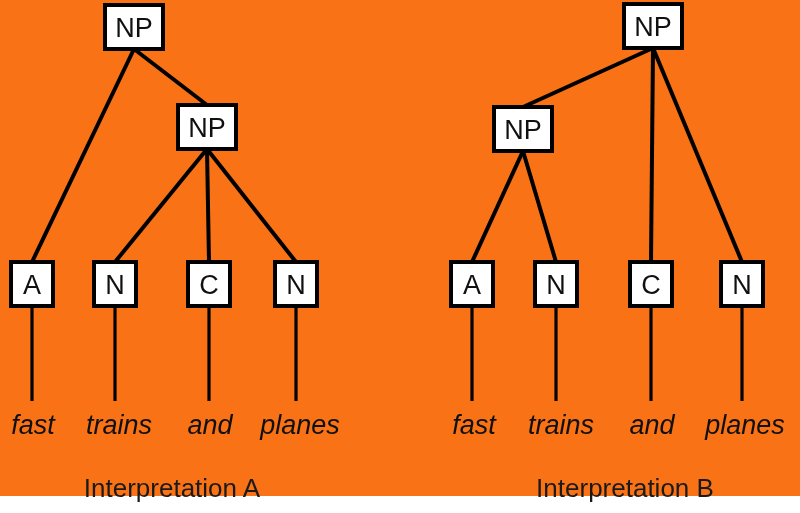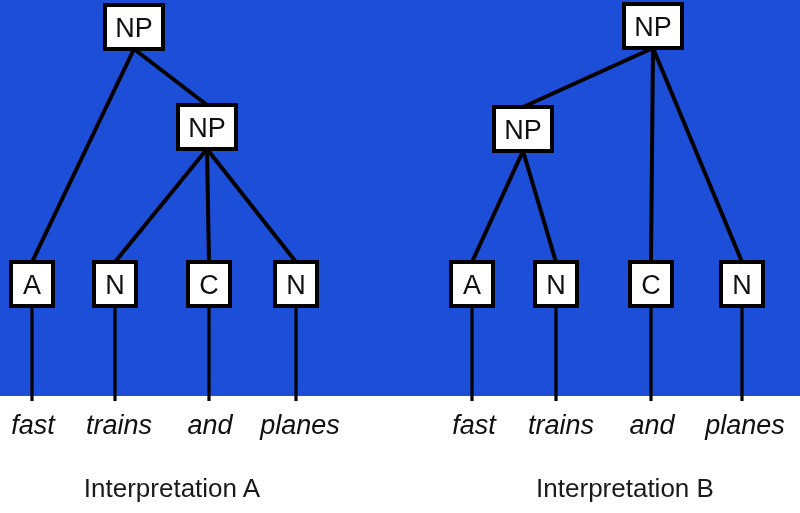--- a/index.html
+++ b/index.html
@@ -9,22 +9,22 @@
   }
   body {
     width: 800px;
     height: 513px;
     overflow: hidden;
     font-family: "Liberation Sans", sans-serif;
   }
   #canvas {
     position: relative;
     width: 800px;
-    height: 396px;
-    background: #1d4ed8;
+    height: 496px;
+    background: #f97316;
   }
   svg.tree-svg {
     position: absolute;
     top: 0;
     left: 0;
     width: 800px;
     height: 513px;
   }
   .edge {
     stroke: #000000;

